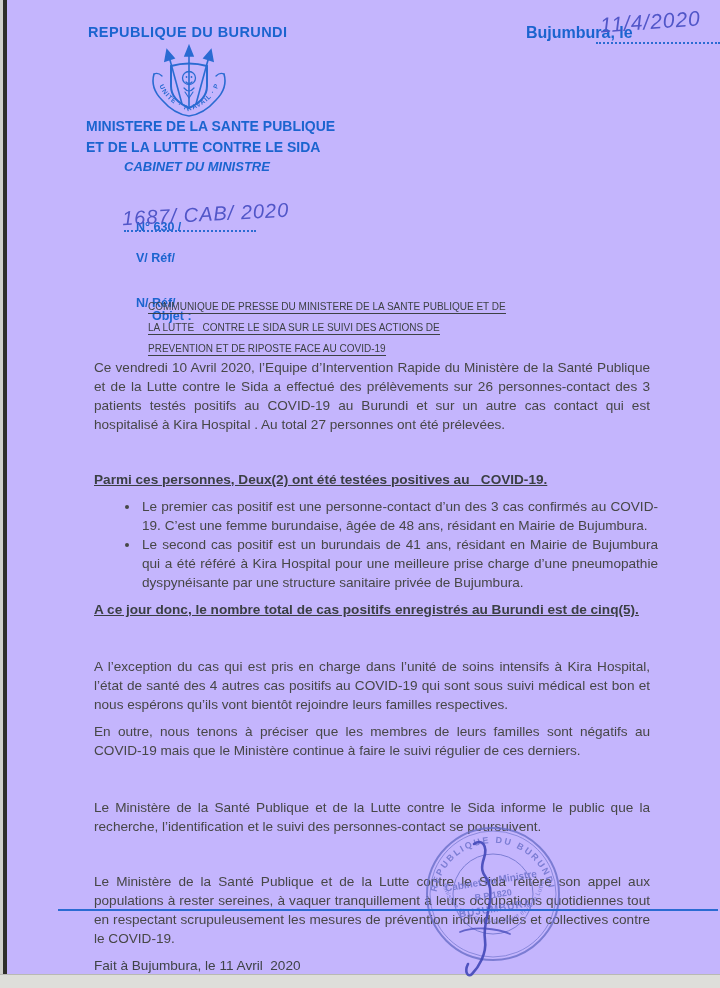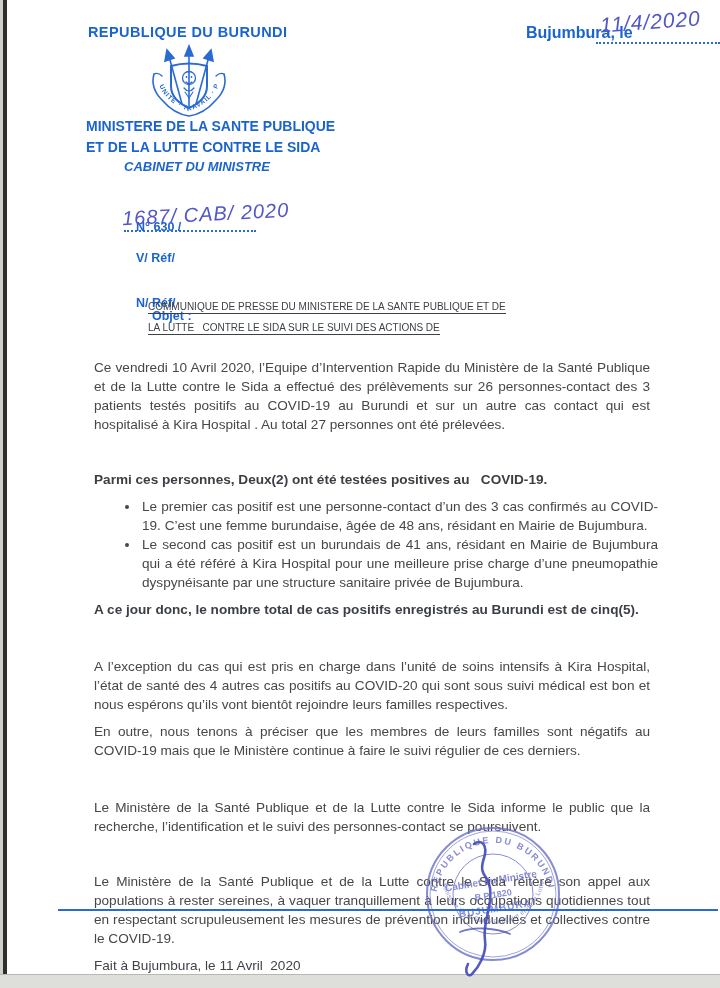--- a/index.html
+++ b/index.html
@@ -1,17 +1,17 @@
 <!DOCTYPE html>
 <html><head>
 <meta charset="utf-8">
 <style>
   html,body{margin:0;padding:0;background:#e9e9e6;}
   .page{
-    position:relative;width:720px;height:988px;background:#ffffff;
+    position:relative;width:720px;height:988px;background:#c4b5fd;
     overflow:hidden;font-family:"Liberation Sans",sans-serif;color:#474747;
   }
   
   .scan-edge-left{position:absolute;left:3px;top:0;width:4px;height:978px;background:#2e2e2a;}
   .scan-edge-left2{position:absolute;left:0;top:0;width:3px;height:978px;background:#cfcfcb;}
   .scan-bottom{position:absolute;left:0;top:974px;width:720px;height:14px;background:#dededa;border-top:1px solid #b9b9b4;}
 
   
   .republic{position:absolute;left:88px;top:24px;font-size:14.5px;font-weight:bold;color:#1b64cf;letter-spacing:.4px;}
   .emblem{position:absolute;left:130px;top:44px;}
@@ -27,21 +27,21 @@
   .ref-label{position:absolute;font-size:12.5px;font-weight:bold;color:#1b64cf;padding-left:48px;}
   .num-dots{position:absolute;left:124px;top:216px;width:132px;border-bottom:2px dotted #2a6bd2;height:14px;}
 
   .subject{position:absolute;left:148px;top:296px;width:516px;font-size:10px;font-weight:normal;color:#3d4145;line-height:21px;}
   .subject .l{display:block;}
   .subject .l span{border-bottom:1.8px solid #3d4145;padding-bottom:1px;white-space:pre-wrap;}
 
   
   .bodycol{position:absolute;left:86px;top:350px;width:572px;font-size:13.6px;line-height:19px;color:#474747;}
   .bodycol p{margin:8px;text-align:justify;} .gap20{height:20px;} .gap22{height:22px;}
-  .boldline{font-weight:bold;color:#3b3f44;text-align:center;white-space:pre-wrap;}
+  .boldline{font-weight:bold;color:#3b3f44;text-align:center;white-space:pre-wrap;text-decoration:underline;}
   ul.bullets{margin:0;padding:0 0 0 54px;list-style:disc;}
   ul.bullets li{margin:0;text-align:justify;padding-left:2px;}
   .fait{margin-left:298px;margin-top:5px;color:#3f4347;text-align:left;white-space:pre-wrap;}
   .signatory{margin-left:226px;margin-top:0;font-weight:bold;color:#343a40;line-height:21px;text-align:left !important;}
 
   
   .stamp{position:absolute;left:420px;top:822px;opacity:.8;}
   .signature{position:absolute;left:430px;top:836px;}
 
   
@@ -104,33 +104,34 @@
   <div class="ref-label" style="left:88px;top:220px;">N° 630 /</div>
   <div class="num-dots"></div>
   <div class="hand hand-num">1687/ CAB/ 2020</div>
   <div class="ref-label" style="left:88px;top:251px;">V/ Réf/</div>
   <div class="ref-label" style="left:88px;top:296px;">N/ Réf/</div>
   <div class="ref-label" style="left:104px;top:309px;">Objet :</div>
 
   <div class="subject">
     <span class="l"><span>COMMUNIQUE DE PRESSE DU MINISTERE DE LA SANTE PUBLIQUE ET DE</span></span>
     <span class="l"><span>LA LUTTE   CONTRE LE SIDA SUR LE SUIVI DES ACTIONS DE</span></span>
+    <span class="l"><span>PREVENTION ET DE RIPOSTE FACE AU COVID-19</span></span>
   </div>
 
   <div class="bodycol">
     <p>Ce vendredi 10 Avril 2020, l’Equipe d’Intervention Rapide du Ministère de la Santé Publique et de la Lutte contre le Sida  a effectué des prélèvements  sur 26 personnes-contact des 3 patients testés positifs au COVID-19 au Burundi et sur un autre cas contact  qui est hospitalisé à Kira Hospital . Au total 27 personnes ont été prélevées.</p>
     <div class="gap20"></div>
     <p class="boldline">Parmi ces personnes, Deux(2) ont été testées positives au   COVID-19.</p>
     <ul class="bullets">
       <li>Le premier cas positif est une personne-contact d’un des 3 cas confirmés au COVID-19. C’est une femme burundaise, âgée de 48 ans, résidant  en Mairie de Bujumbura.</li>
       <li>Le second cas positif  est un burundais de 41 ans, résidant en Mairie de Bujumbura qui a été référé à Kira Hospital pour une meilleure prise charge d’une pneumopathie dyspynéisante par une structure sanitaire privée de Bujumbura.</li>
     </ul>
     <p class="boldline">A ce jour donc, le nombre total de cas positifs enregistrés au Burundi est de cinq(5).</p>
     <div class="gap22"></div>
-    <p>A l’exception du cas qui est pris en charge dans l’unité de soins intensifs à  Kira Hospital, l’état de santé des 4 autres cas positifs au COVID-20 qui sont sous suivi médical est bon et nous espérons qu’ils vont bientôt rejoindre leurs familles respectives.</p>
+    <p>A l’exception du cas qui est pris en charge dans l’unité de soins intensifs à  Kira Hospital, l’état de santé des 4 autres cas positifs au COVID-19 qui sont sous suivi médical est bon et nous espérons qu’ils vont bientôt rejoindre leurs familles respectives.</p>
     <p>En outre, nous tenons à préciser que les membres de leurs familles sont négatifs au COVID-19 mais que le Ministère continue à faire le suivi régulier de ces derniers.</p>
     <div class="gap22"></div>
     <p>Le  Ministère de la Santé Publique et de la Lutte contre le Sida informe le public  que la recherche, l’identification et le suivi des personnes-contact se poursuivent.</p>
     <div class="gap20"></div>
     <p>Le  Ministère de la Santé Publique et de la Lutte contre le Sida réitère son appel aux populations  à rester sereines, à vaquer tranquillement à leurs occupations quotidiennes tout en respectant scrupuleusement les mesures de prévention individuelles et collectives contre le COVID-19.</p>
     <p class="fait">Fait à Bujumbura, le 11 Avril  2020</p>
     <div class="signatory">
       <span>LE CABINET DU MINISTRE DE LA SANTE PUBLIQUE</span><br>
       <span>ET DE LA LUTTE CONTRE LE SIDA</span>
     </div>

